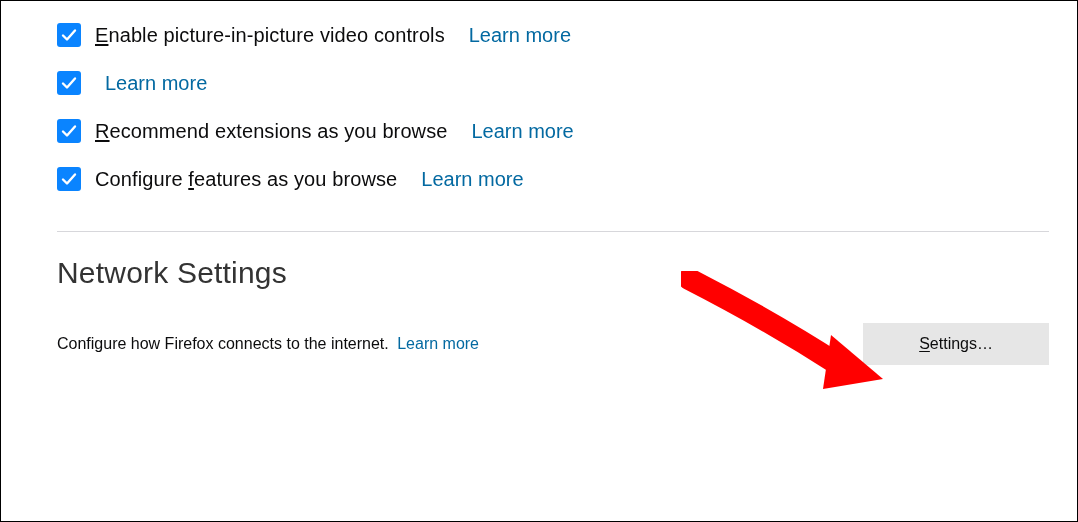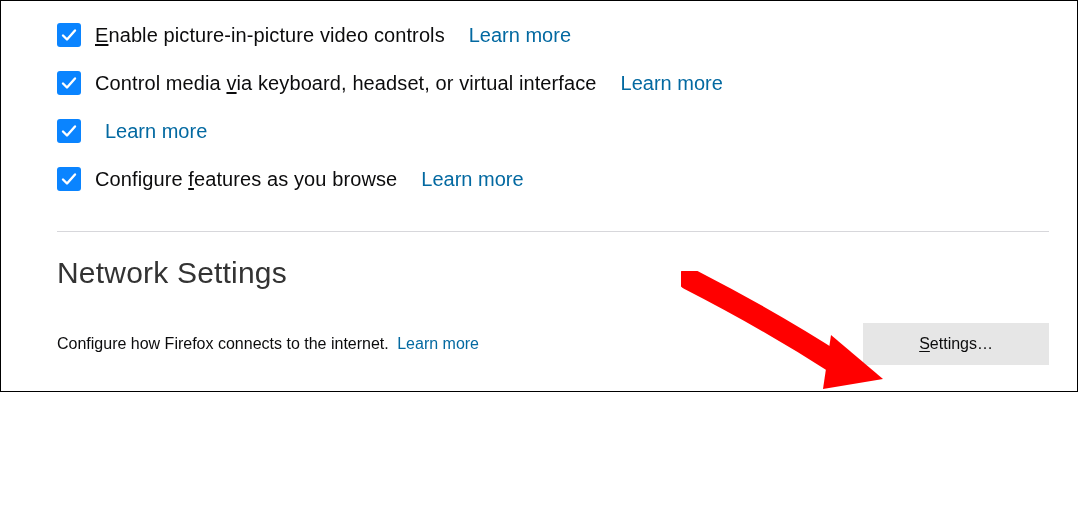--- a/index.html
+++ b/index.html
@@ -4,21 +4,21 @@
   <style>
     * { box-sizing: border-box; margin: 0; padding: 0; }
     body {
       font-family: "Segoe UI", Arial, sans-serif;
       font-size: 20px;
       color: #0c0c0d;
       background: #fff;
     }
     .frame {
       width: 1078px;
-      height: 392px;
+      height: 522px;
       border: 1px solid #000;
       padding: 22px 28px 0 56px;
       position: relative;
       overflow: hidden;
     }
     .option-row {
       display: flex;
       align-items: center;
       margin-bottom: 24px;
       gap: 14px;
@@ -102,30 +102,30 @@
     <span class="option-label"><span></span><span class="accel">E</span><span>nable picture-in-picture video controls</span></span>
     <span class="learn-more">Learn more</span>
   </div>
 
   <div class="option-row">
     <span class="checkbox">
       <svg width="16" height="16" viewBox="0 0 16 16">
           <path d="M2 8.5 L6 12.5 L14 3.5" stroke="#fff" stroke-width="2.4" fill="none" stroke-linecap="round" stroke-linejoin="round"></path>
         </svg>
     </span>
-    <span class="option-label"><span>Control media </span><span class="accel">v</span><span>ia keyboard, headset, or virtual interface</span></span>
     <span class="learn-more">Learn more</span>
   </div>
 
   <div class="option-row">
     <span class="checkbox">
       <svg width="16" height="16" viewBox="0 0 16 16">
           <path d="M2 8.5 L6 12.5 L14 3.5" stroke="#fff" stroke-width="2.4" fill="none" stroke-linecap="round" stroke-linejoin="round"></path>
         </svg>
     </span>
+    <span class="option-label"><span></span><span class="accel">R</span><span>ecommend extensions as you browse</span></span>
     <span class="learn-more">Learn more</span>
   </div>
 
   <div class="option-row">
     <span class="checkbox">
       <svg width="16" height="16" viewBox="0 0 16 16">
           <path d="M2 8.5 L6 12.5 L14 3.5" stroke="#fff" stroke-width="2.4" fill="none" stroke-linecap="round" stroke-linejoin="round"></path>
         </svg>
     </span>
     <span class="option-label"><span>Configure </span><span class="accel">f</span><span>eatures as you browse</span></span>

